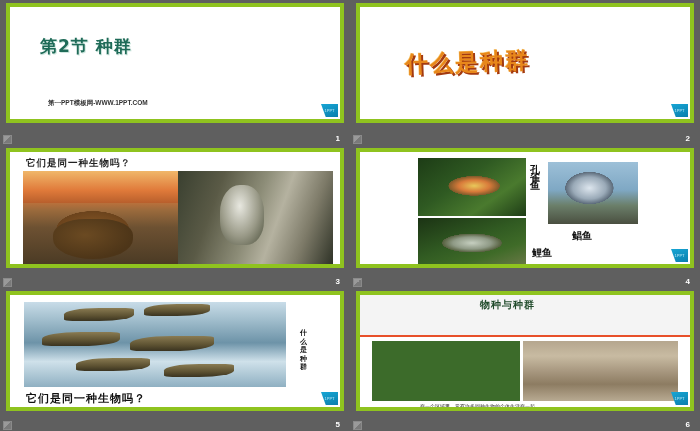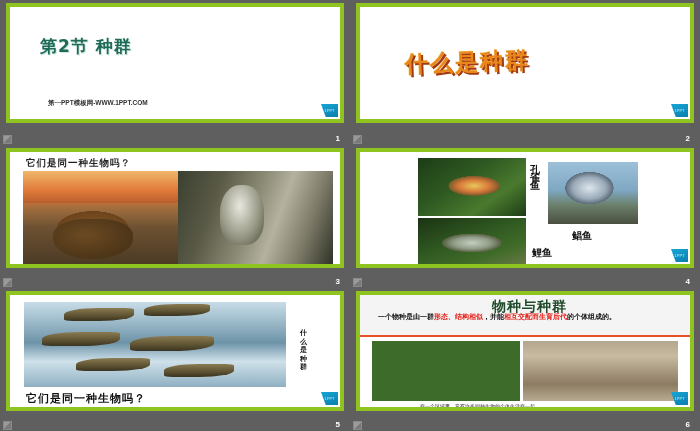--- a/index.html
+++ b/index.html
@@ -188,22 +188,22 @@
     width: 8px; line-height: 8.5px;
   }
 
   
   .s6-head {
     position: absolute; left: 0; top: 0; width: 100%; height: 42px;
     background: #f4f4f4;
     border-bottom: 2px solid #e8502a;
   }
   .s6-title {
-    position: absolute; left: 132px; top: 3px;
-    font-size: 14px; font-weight: bold; color: #1f4a2a;
+    position: absolute; left: 120px; top: 3px;
+    font-size: 10px; font-weight: bold; color: #1f4a2a;
     letter-spacing: 1px;
   }
   .s6-body {
     position: absolute; left: 18px; top: 18px; width: 300px;
     font-size: 7px; font-weight: bold; color: #111;
     line-height: 9.5px;
   }
   .s6-body .r { color: #e5201a; }
   .s6-imgL {
     position: absolute; left: 12px; top: 46px;
@@ -288,23 +288,20 @@
       <div class="pptlogo">1PPT</div>
     </div>
     <div class="miniicon"></div>
     <div class="slidenum">5</div>
   </div>
 
   <div class="cell">
     <div class="slide">
       <div class="s6-head"></div>
       <div class="s6-title">物种与种群</div>
-      <div class="s6-body">
-        <span>一个物种是由一群</span><span class="r">形态、结构相似</span><span>，并能</span><span class="r">相互交配</span><span class="r">而生育后代</span><span>的个体组成的。</span>
-      </div>
       <div class="s6-imgL"></div>
       <div class="s6-imgR"></div>
       <div class="s6-cap">在一个区域里，常有许多同种生物的个体生活在一起。</div>
       <div class="pptlogo">1PPT</div>
     </div>
     <div class="miniicon"></div>
     <div class="slidenum">6</div>
   </div>
 
 </div>

